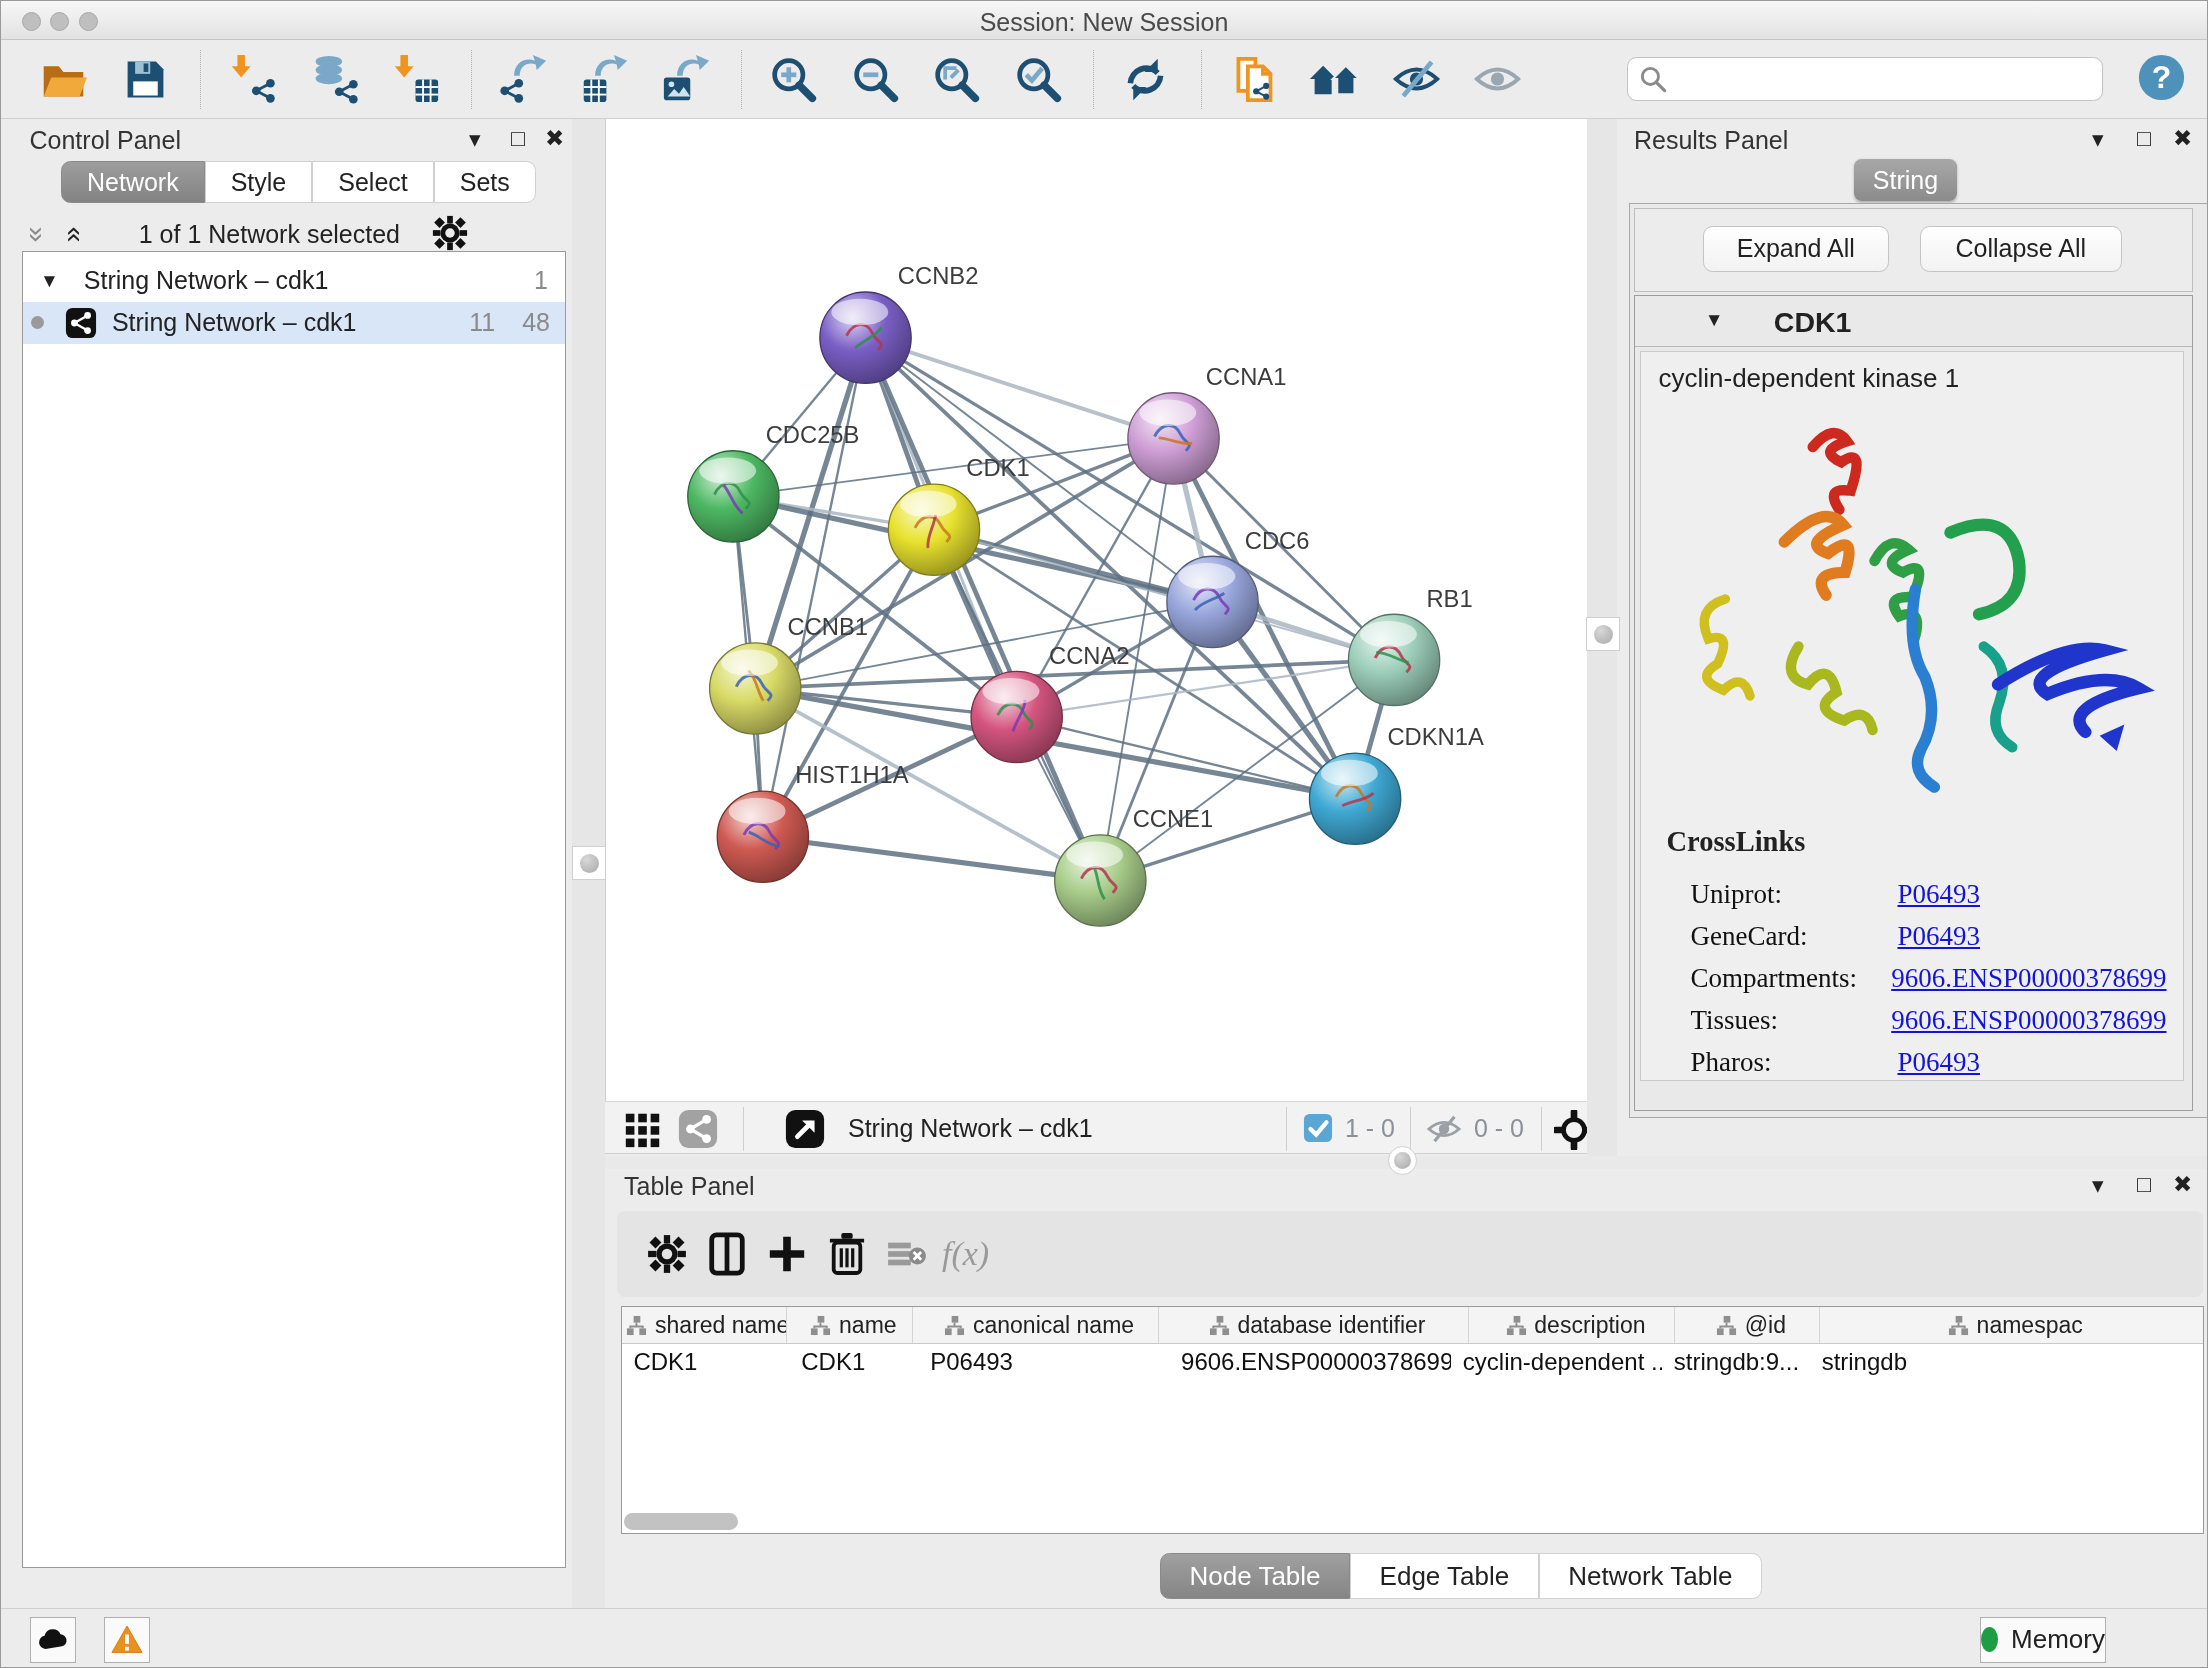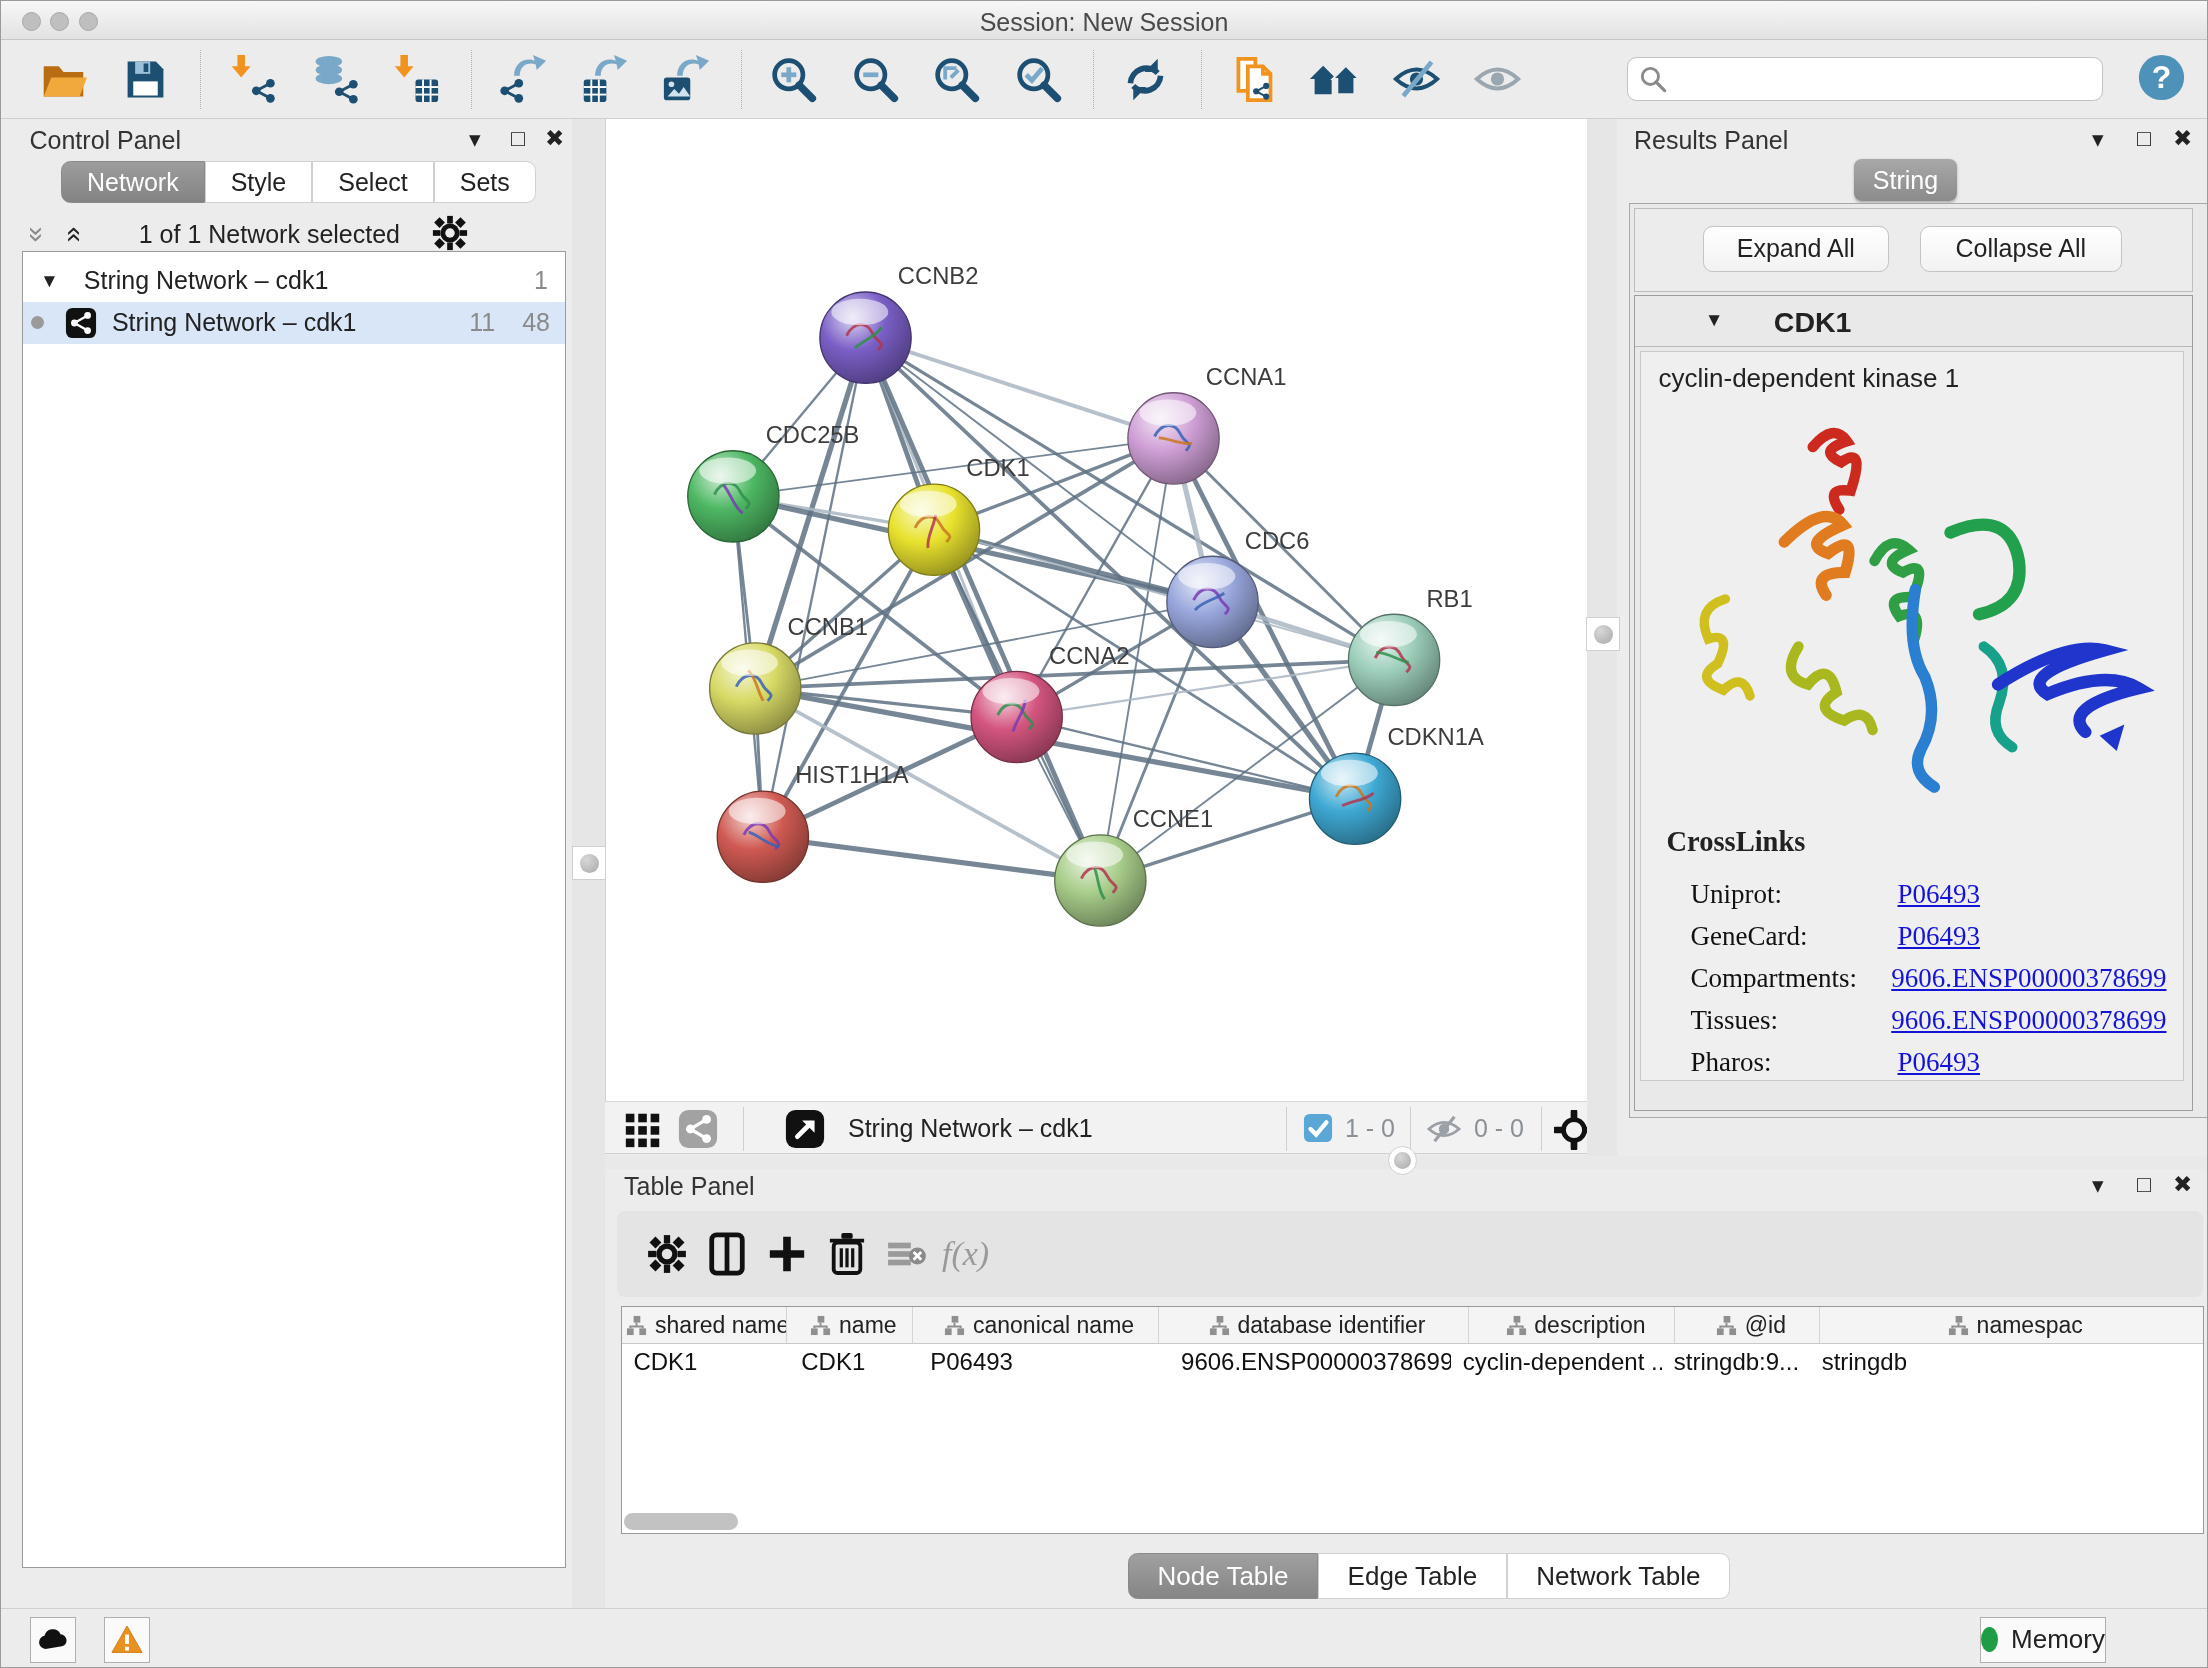--- a/index.html
+++ b/index.html
@@ -866,21 +866,21 @@
           <div class="td" style="width: 251px;">P06493</div>
           <div class="td" style="width: 282px;">9606.ENSP00000378699</div>
           <div class="td" style="width: 211px;">cyclin-dependent ...</div>
           <div class="td" style="width: 148px;">stringdb:9...</div>
           <div class="td" style="width: 393px;">stringdb</div>
         </div>
       </div>
   </div>
   <div class="hscroll"></div>
 
-  <div class="abs" id="bottom-tabs" style="left:1127px;top:1552px"><span class="btab sel" style="padding: 0px 28.5px; border-radius: 9.5px 0px 0px 9.5px;">Node Table</span><span class="btab" style="padding: 0px 28.5px;">Edge Table</span><span class="btab" style="padding: 0px 28.5px; border-radius: 0px 9.5px 9.5px 0px;">Network Table</span></div>
+  <div class="abs" id="bottom-tabs" style="left:1159px;top:1552px"><span class="btab sel" style="padding: 0px 28.5px; border-radius: 9.5px 0px 0px 9.5px;">Node Table</span><span class="btab" style="padding: 0px 28.5px;">Edge Table</span><span class="btab" style="padding: 0px 28.5px; border-radius: 0px 9.5px 9.5px 0px;">Network Table</span></div>
 
   <div class="statusbar">
     <div class="sbtn" style="left:28.5px;width:46px">
       <svg width="32" height="23" viewBox="0 0 34 24">
           <path d="M9 22 a7 7 0 0 1 -1 -13.9 A9 9 0 0 1 25 6.5 a6.5 6.5 0 0 1 1.5 12.8 z" fill="#111"></path>
         </svg>
     </div>
     <div class="sbtn" style="left:103px;width:46px">
       <svg width="32" height="28.5" viewBox="0 0 34 30">
           <path d="M17 1 L33 29 H1z" fill="#e89020" stroke="#d07d12" stroke-width="1"></path>

